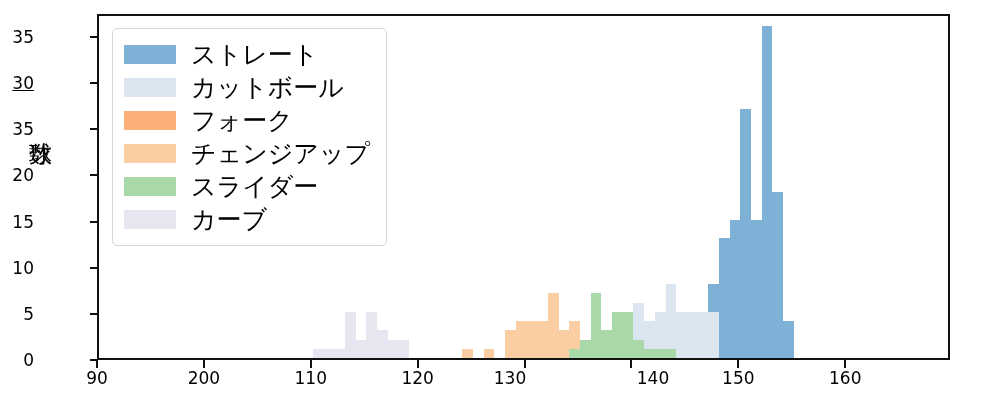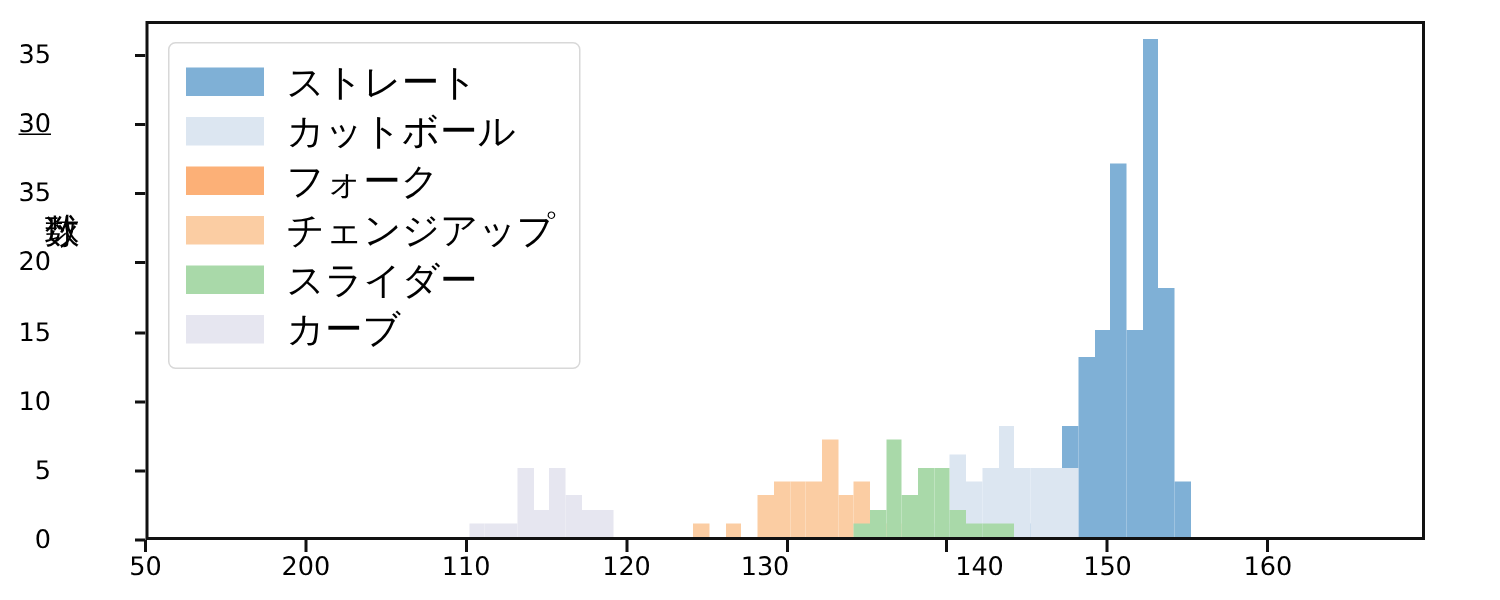--- a/index.html
+++ b/index.html
@@ -139,21 +139,21 @@
       <div class="legend-row">
         <span class="legend-swatch" style="background: rgb(169, 217, 169);"></span>
         <span class="legend-label">スライダー</span>
       </div>
       <div class="legend-row">
         <span class="legend-swatch" style="background: rgb(230, 230, 240);"></span>
         <span class="legend-label">カーブ</span>
       </div>
     </div>
 
-<div class="xtick" style="left: 97px;">50</div>
+<div class="xtick" style="left: 97px;">90</div>
     <div class="xtickmark" style="left: 97px;"></div>
     <div class="xtick" style="left: 203.892px;">200</div>
     <div class="xtickmark" style="left: 203.892px;"></div>
     <div class="xtick" style="left: 310.784px;">110</div>
     <div class="xtickmark" style="left: 310.784px;"></div>
     <div class="xtick" style="left: 417.677px;">120</div>
     <div class="xtickmark" style="left: 417.677px;"></div>
     <div class="xtick" style="left: 510px;">130</div>
     <div class="xtickmark" style="left: 524.569px;"></div>
     <div class="xtick" style="left: 653px;">140</div>

